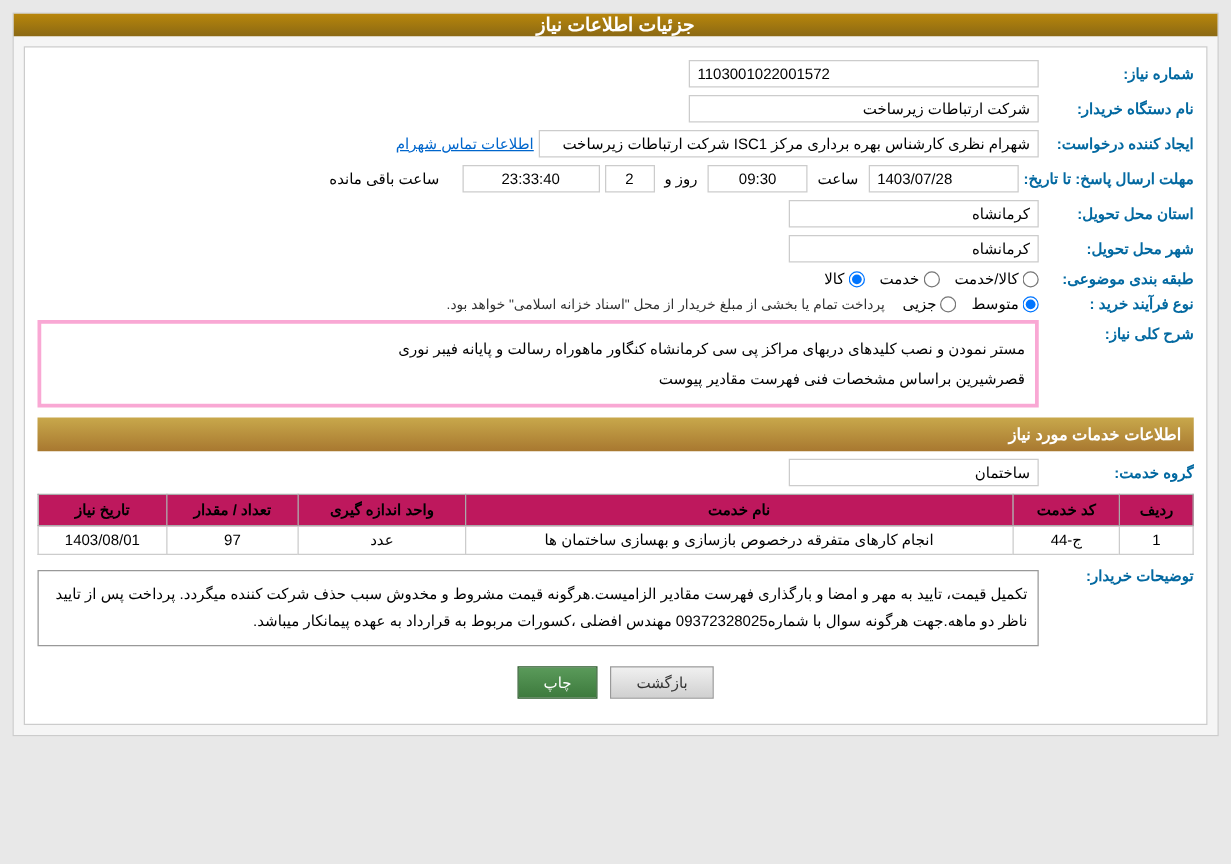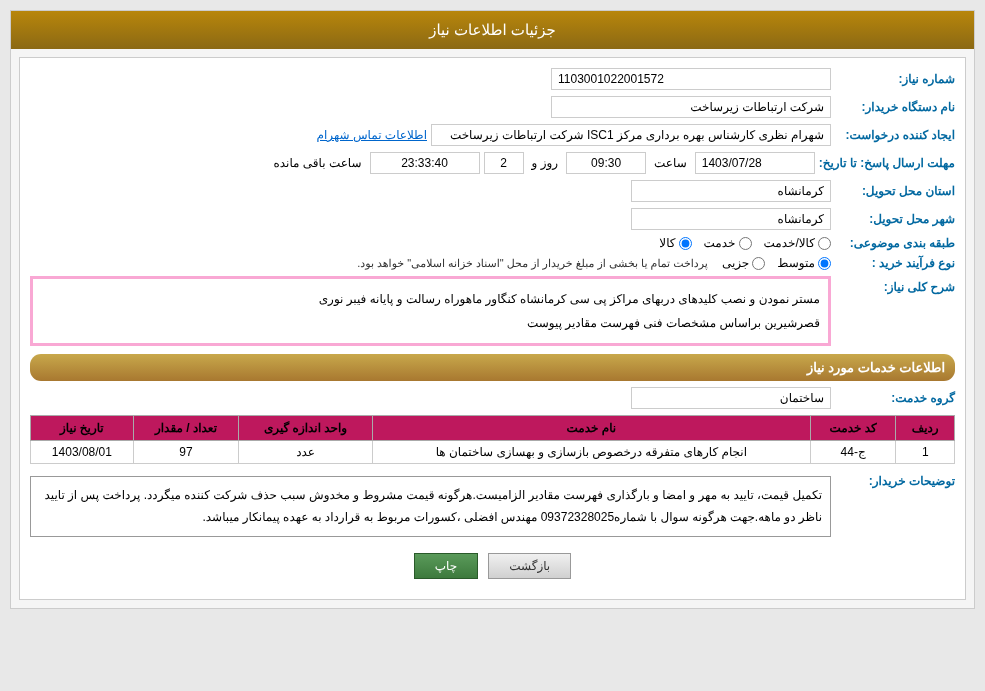--- a/index.html
+++ b/index.html
@@ -16,23 +16,22 @@
     }
     .page-container {
       width: 965px;
       background: #f5f5f5;
       border: 1px solid #ccc;
     }
     .page-header {
       background: linear-gradient(to bottom, #b8860b, #8B6914);
       color: white;
       text-align: center;
-      padding: 10px;
       font-size: 15px;
-      font-weight: normal;
+      font-weight: bold;
     }
     .content-area {
       background: white;
       margin: 8px;
       border: 1px solid #ccc;
       padding: 10px;
     }
     .row {
       display: flex;
       align-items: center;
@@ -58,21 +57,20 @@
     .input-small { width: 120px; }
     .input-xsmall { width: 80px; }
     .link-blue { color: #0066cc; text-decoration: underline; cursor: pointer; }
     .section-header {
       background: linear-gradient(to bottom, #c8a84b, #a87830);
       color: white;
       padding: 6px 10px;
       font-size: 13px;
       font-weight: bold;
       margin: 8px 0 6px 0;
-      border-radius: 11px;
     }
     .radio-group { display: flex; align-items: center; gap: 12px; }
     .radio-item { display: flex; align-items: center; gap: 3px; }
     .table-container { width: 100%; border-collapse: collapse; margin: 6px 0; }
     .table-container th {
       background: #be185d;
       border: 1px solid #aaa;
       padding: 5px 8px;
       text-align: center;
       font-weight: bold;
@@ -154,21 +152,21 @@
     </div>
 
     <div class="row">
       <span class="label">مهلت ارسال پاسخ: تا تاریخ:</span>
       <div class="input-box input-small" style="direction:ltr; text-align:left;">1403/07/28</div>
       <span style="margin:0 4px;">ساعت</span>
       <div class="input-box input-xsmall" style="direction:ltr; text-align:center;">09:30</div>
       <span style="margin:0 4px;">روز و</span>
       <div class="input-box" style="width:40px; text-align:center;">2</div>
       <div class="input-box" style="width:110px; text-align:center; direction:ltr;">23:33:40</div>
-      <span style="margin:0 4px;">ساعت باقی مانده</span>
+      <span style="margin:0 14px;">ساعت باقی مانده</span>
     </div>
 
     <div class="row">
       <span class="label">استان محل تحویل:</span>
       <div class="input-box input-medium">کرمانشاه</div>
     </div>
 
     <div class="row">
       <span class="label">شهر محل تحویل:</span>
       <div class="input-box input-medium">کرمانشاه</div>

